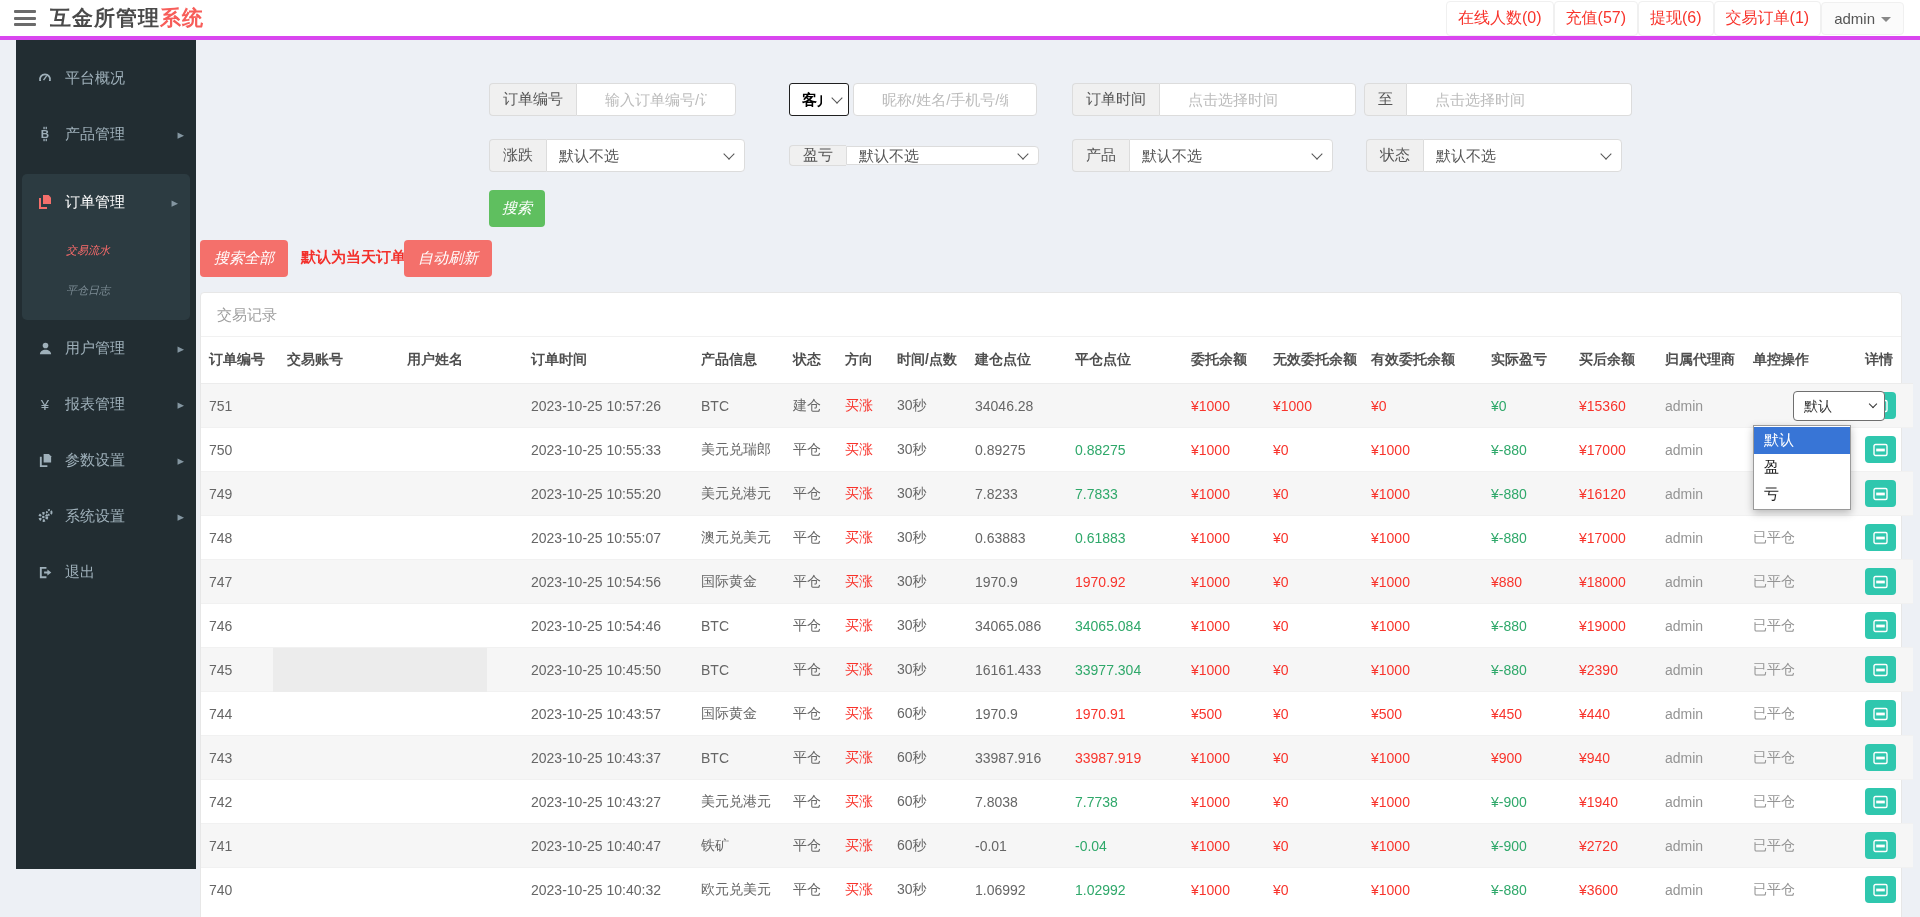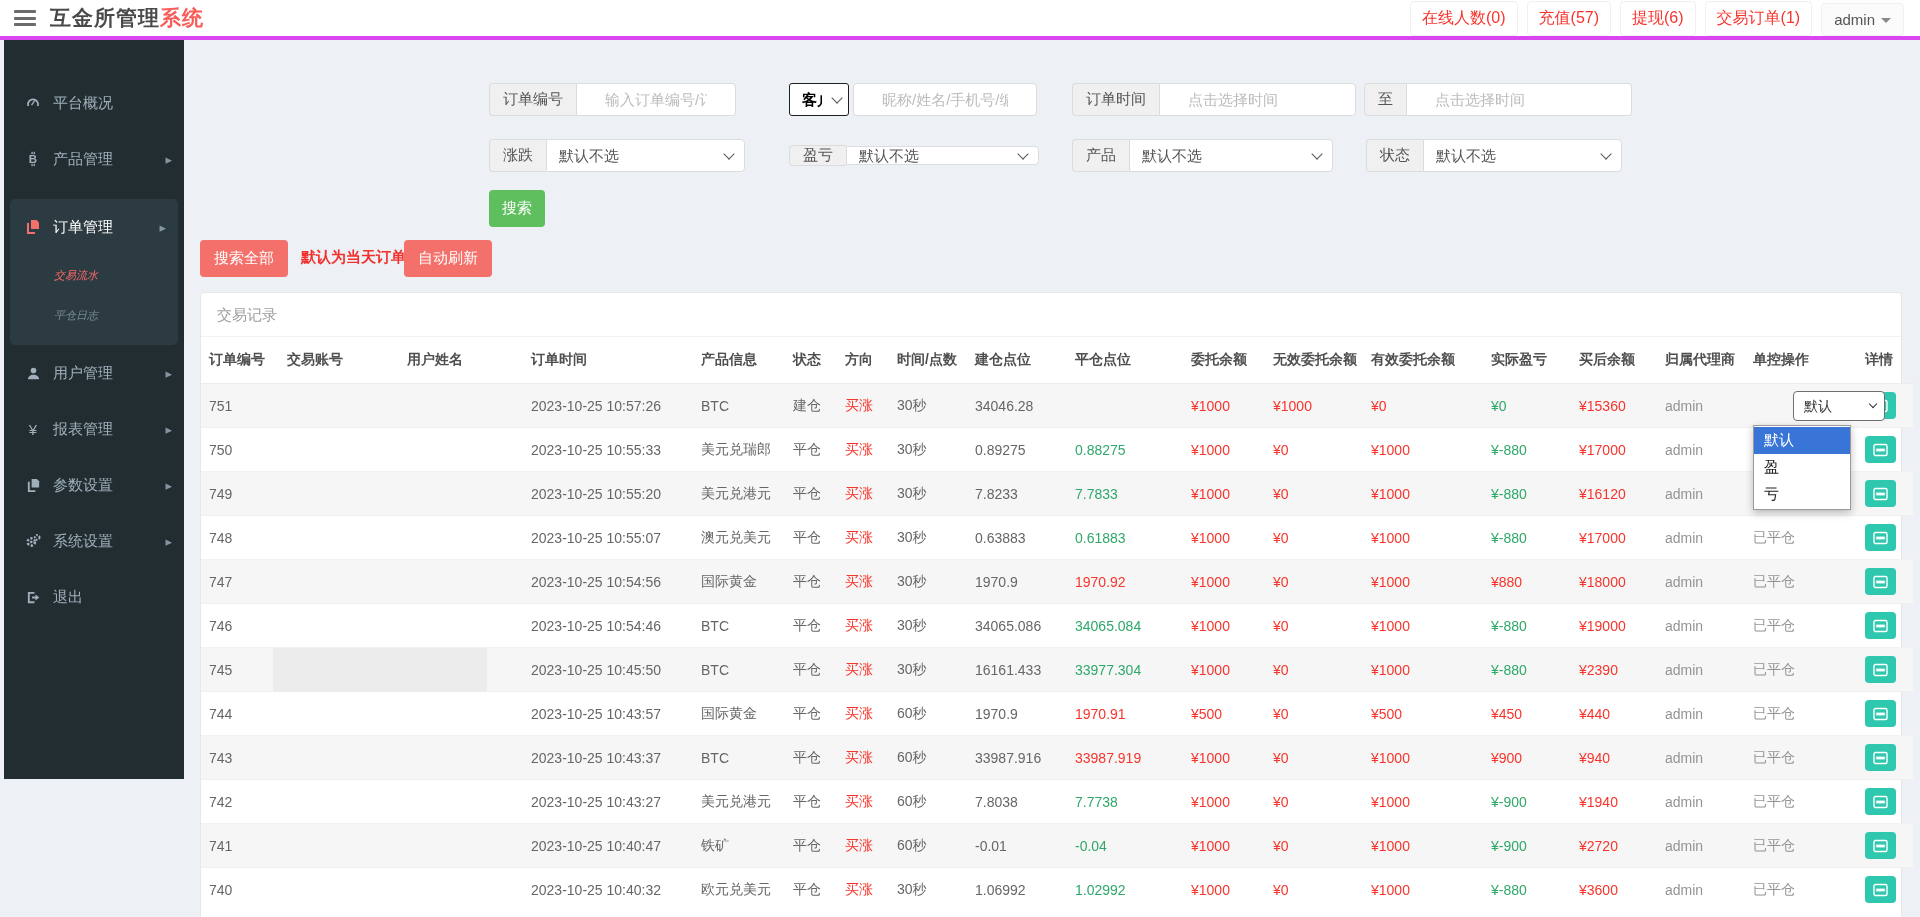--- a/index.html
+++ b/index.html
@@ -10,30 +10,30 @@
   html,body{width:1920px;height:917px;margin:0;overflow:hidden;
     background:#edf0f5;font-family:"Liberation Sans","DejaVu Sans",sans-serif;color:#666;}
   
   .topbar{position:absolute;left:0;top:0;width:1920px;height:40px;background:#fff;
     border-bottom:4px solid #d946ef;z-index:60;display:flex;align-items:center;}
   .hamburger{width:22px;height:16px;margin-left:14px;display:flex;flex-direction:column;
     justify-content:space-between;cursor:pointer;}
   .hamburger span{display:block;height:3px;background:#6b6b6b;border-radius:1px;}
   .brand{margin-left:14px;font-size:21px;font-weight:bold;color:#4a4a4a;letter-spacing:1px;}
   .brand .red{color:#f75d59;}
-  .topbar-right{margin-left:auto;display:flex;align-items:flex-end;gap:9px;margin-right:16px;}
+  .topbar-right{margin-left:auto;display:flex;align-items:center;margin-right:16px;}
   .stat-btn{background:#fff;border:1px solid #f0f0f0;border-radius:4px;padding:6px 11px;
     color:var(--red);font-size:16px;cursor:pointer;font-family:inherit;}
   .admin-box{display:flex;align-items:center;gap:6px;background:#fbfbfb;border:1px solid #f0f0f0;
     border-radius:4px;padding:7px 12px;color:#555;font-size:15px;cursor:pointer;}
   .admin-box .caret{width:0;height:0;border-left:5px solid transparent;border-right:5px solid transparent;
     border-top:5px solid #888;margin-top:2px;}
   
-  .sidebar{position:absolute;left:4px;top:40px;width:180px;height:739px;background:var(--sidebar);
-    padding-top:35px;z-index:50;}
+  .sidebar{position:absolute;left:16px;top:40px;width:180px;height:829px;background:var(--sidebar);
+    padding-top:10px;z-index:50;}
   .side-item{height:56px;display:flex;align-items:center;padding:0 12px 0 20px;color:#9fb0ba;
     font-size:15px;cursor:pointer;}
   .side-item .ic{width:18px;height:16px;margin-right:11px;display:inline-flex;align-items:center;justify-content:center;flex:none;}
   .side-item .arrow{margin-left:auto;font-size:13px;color:#8496a1;}
   .side-group{background:#2c3b41;border-radius:5px;margin:0 6px;padding-bottom:10px;}
   .side-group .side-item{padding-left:14px;margin-top:12px;}
   .side-group .side-item.parent{color:#fff;}
   .side-group .side-item.parent .ic{color:#f56f6b;}
   .sub-item{height:40px;display:flex;align-items:center;padding-left:44px;font-size:11px;
     color:#7c8b94;cursor:pointer;font-style:italic;}
@@ -45,21 +45,21 @@
     display:flex;align-items:center;padding:0 13px;color:#555;font-size:15px;white-space:nowrap;}
   .finput{border:1px solid #dcdcdc;border-radius:0 4px 4px 0;padding:0 28px;font-size:15px;
     color:#444;outline:none;font-family:inherit;background:#fff;}
   .finput::placeholder{color:#bcbcbc;}
   .sel-wrap{position:relative;display:inline-flex;}
   .sel-wrap::after{content:"";position:absolute;right:12px;top:calc(50% - 6px);width:7px;height:7px;
     border-right:1.8px solid #555;border-bottom:1.8px solid #555;transform:rotate(45deg);pointer-events:none;}
   .fselect{appearance:none;-webkit-appearance:none;border:1px solid #dcdcdc;background:#fff;
     border-radius:0 4px 4px 0;padding:0 26px 0 12px;font-size:15px;color:#555;outline:none;font-family:inherit;}
   .cust-sel{border:1px solid #1f1f1f;border-radius:3px;font-weight:bold;color:#000;margin-right:4px;}
-  .btn{border:none;border-radius:4px;color:#fff;font-size:15px;cursor:pointer;font-family:inherit;}
+  .btn{border:none;border-radius:4px;color:#fff;font-size:15px;cursor:pointer;font-family:inherit;font-style:italic;}
   .btn-search{position:absolute;left:309px;top:150px;background:var(--btn-green);padding:9px 13px;}
   .btn-red{background:var(--btn-red);padding:9px 14px;}
   .note-red{position:absolute;color:#f3302b;font-weight:bold;font-size:15px;top:208px;left:121px;white-space:nowrap;}
   
   .panel{position:absolute;left:20px;top:252px;width:1702px;height:700px;background:#fff;
     border:1px solid #e7e7e7;border-radius:4px;}
   .panel-title{padding:13px 16px 11px;color:#9e9e9e;font-size:15px;border-bottom:1px solid #f1f1f1;}
   table{width:100%;border-collapse:collapse;table-layout:fixed;}
   th{font-size:14px;color:#4f4f4f;text-align:left;padding:14px 8px;font-weight:bold;
     border-bottom:1px solid #ececec;white-space:nowrap;}

